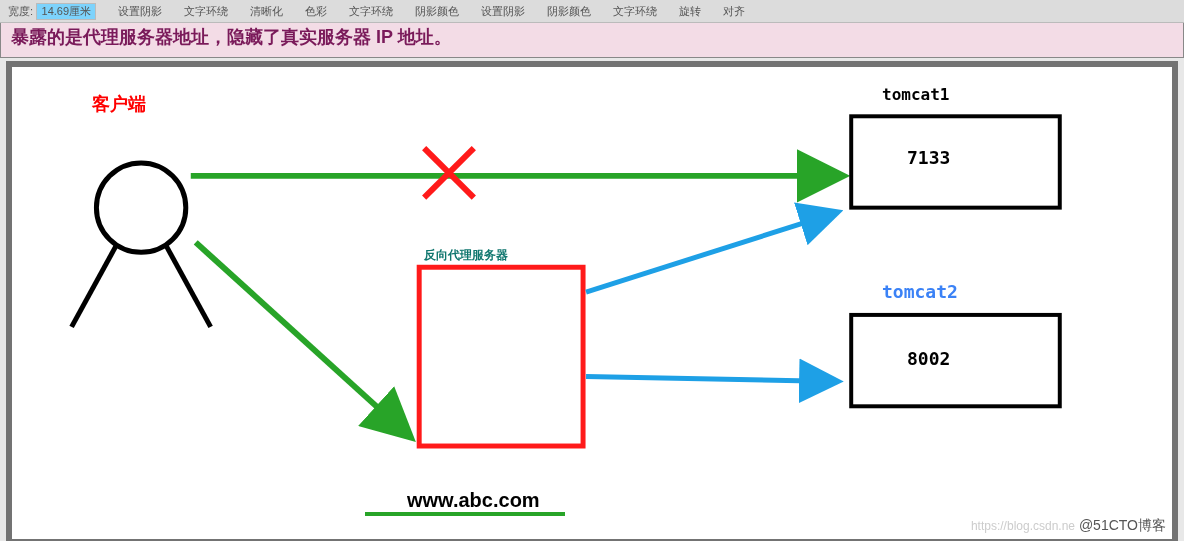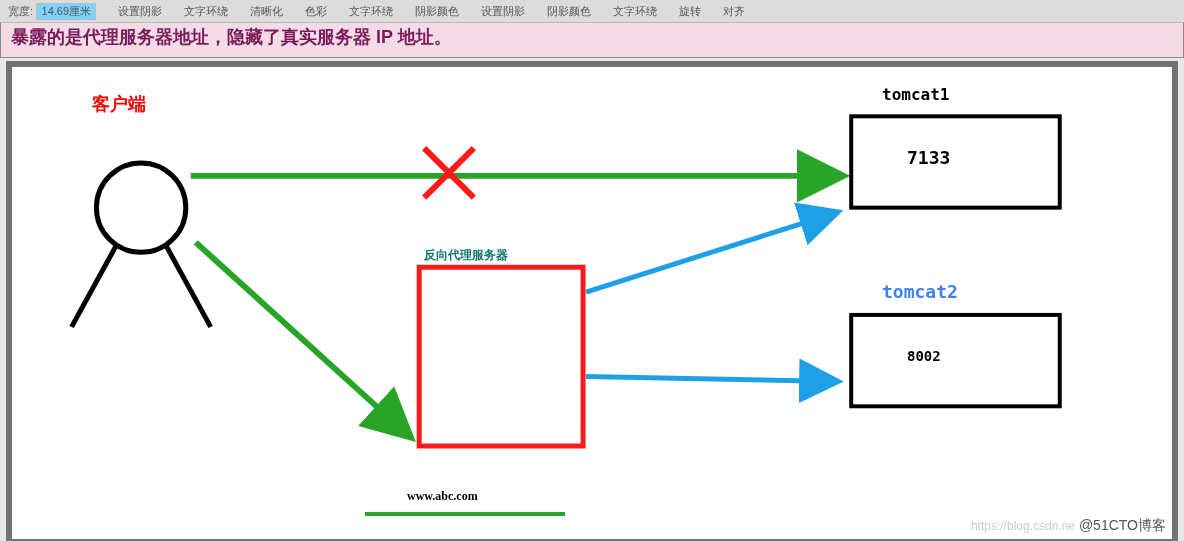--- a/index.html
+++ b/index.html
@@ -48,22 +48,22 @@
   .label {
     position: absolute;
     font-weight: bold;
     white-space: nowrap;
   }
   .client-label { color: #ff0000; font-size: 18px; left: 80px; top: 25px; }
   .proxy-label  { color: #0f766e; font-size: 12px; left: 412px; top: 170px; margin-top: 10px; }
   .t1-label     { color: #000;    font-size: 16px; left: 870px; top: 18px; font-family: monospace;}
   .t2-label     { color: #3b82f6;    font-size: 18px; left: 870px; top: 214px; font-family: monospace;}
   .port1        { color: #000;    font-size: 18px; left: 895px; top: 80px;  font-family: monospace;}
-  .port2        { color: #000;    font-size: 14px; left: 895px; top: 281px; font-family: monospace;}
-  .domain       { color: #000;    font-size: 12px; left: 395px; top: 422px; font-family: Liberation Serif, serif;}
+  .port2        { color: #000;    font-size: 18px; left: 895px; top: 281px; font-family: monospace;}
+  .domain       { color: #000;    font-size: 20px; left: 395px; top: 422px; font-family: Liberation Sans, sans-serif;}
   .domain-underline {
       position:absolute; left:353px; top:445px; width:200px; height:4px; background:#28a428;
   }
   .watermark {
     position: absolute;
     right: 6px; bottom: 4px;
     font-size: 14px; color: #555;
   }
   .watermark .faint { color:#ccc; font-size:12px;}
 </style>

